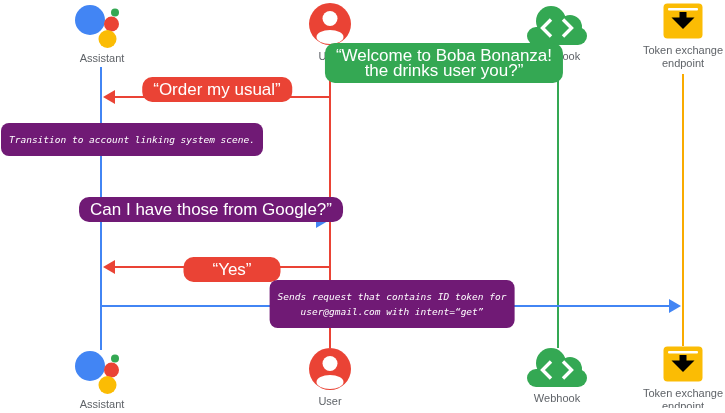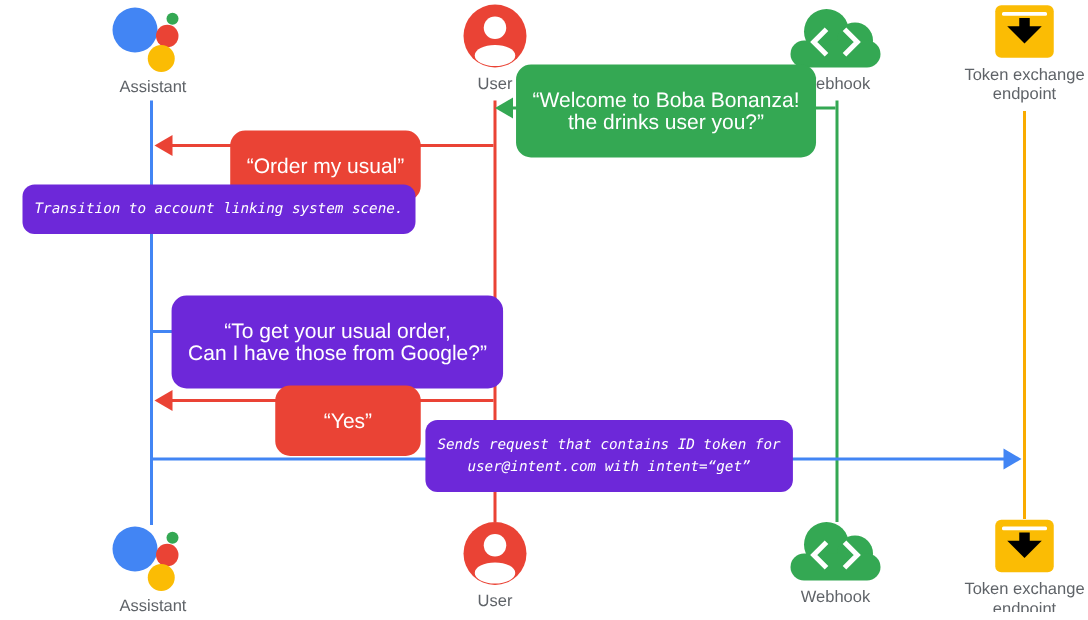--- a/index.html
+++ b/index.html
@@ -21,26 +21,26 @@
   .l-red{background:#ea4335;}
   .l-blue{background:#4285f4;}
 
   .head{position:absolute;width:0;height:0;border-top:7px solid transparent;border-bottom:7px solid transparent;}
   .head-left-green{border-right:12px solid #34a853;}
   .head-left-red{border-right:12px solid #ea4335;}
   .head-right-blue{border-left:12px solid #4285f4;}
 
   .bubble{
     position:absolute;color:#fff;text-align:center;border-radius:10px;
-    font-size:14px;line-height:15px;padding:16px 11px;white-space:nowrap;
+    font-size:17px;line-height:15px;padding:5px 11px;white-space:nowrap;
   }
   .centered{transform:translateX(-50%);}
   .bg-green{background:#34a853;}
   .bg-red{background:#ea4335;}
-  .bg-blue{background:#6d28d9;margin-left:14px;}
+  .bg-blue{background:#701a75;}
   .code{
     font-family:"DejaVu Sans Mono","Liberation Mono",monospace;
     font-style:italic;font-size:9.5px;line-height:15px;border-radius:8px;padding:9px 8px;
   }
 </style>
 </head>
 <body>
 
 <div class="canvas">
 
@@ -162,35 +162,34 @@
     </svg>
     <div class="actor-label">Token exchange</div>
     <div class="actor-label" style="margin-top:0;">endpoint</div>
   </div>
 
   <div class="bubble bg-green centered" style="left:444px;top:43px;">
     <div>“Welcome to Boba Bonanza!</div>
     <div>the drinks user you?”</div>
   </div>
 
-  <div class="bubble bg-red centered" style="left:217px;top:87px;min-width:75px;">
+  <div class="bubble bg-red centered" style="left:217px;top:77px;min-width:75px;">
     <div>“Order my usual”</div>
   </div>
 
   <div class="bubble bg-blue code" style="left:1px;top:123px;">
     <div>Transition to account linking system scene.</div>
   </div>
 
   <div class="bubble bg-blue centered" style="left:211px;top:197px;">
-    <div>“To get your usual order,</div>
     <div>Can I have those from Google?”</div>
   </div>
 
   <div class="bubble bg-red centered" style="left:232px;top:257px;min-width:75px;">
     <div>“Yes”</div>
   </div>
 
   <div class="bubble bg-blue code centered" style="left:392px;top:280px;">
     <div>Sends request that contains ID token for</div>
-    <div>user@intent.com with intent=“get”</div>
+    <div>user@gmail.com with intent=“get”</div>
   </div>
 
 </div>
 
 </body></html>

